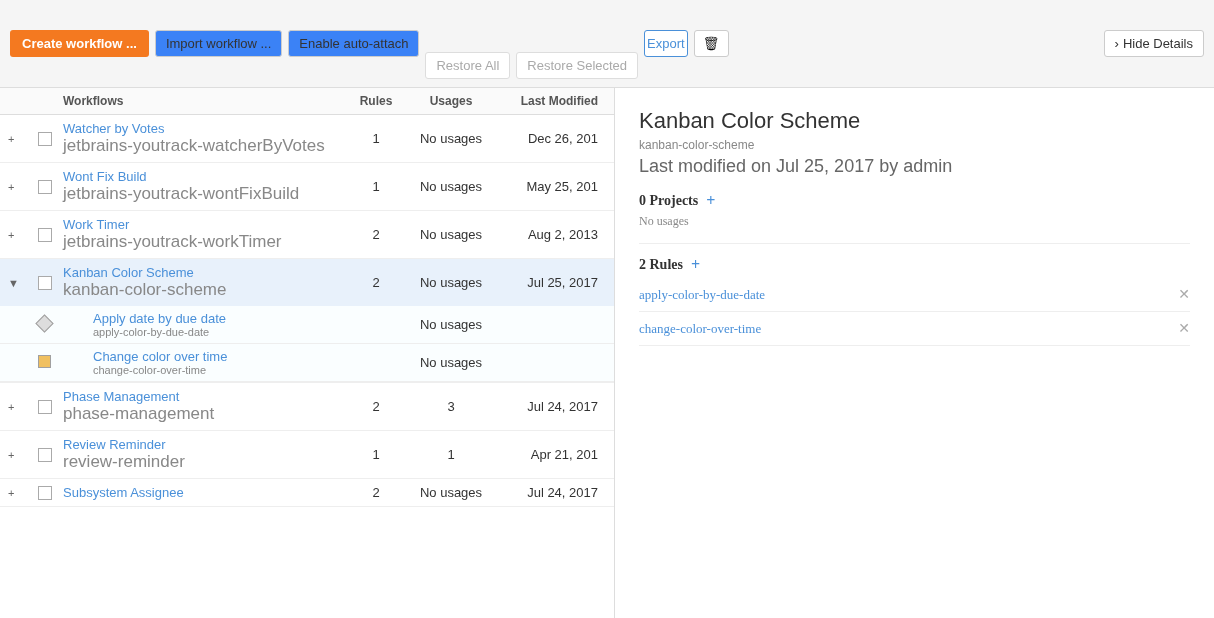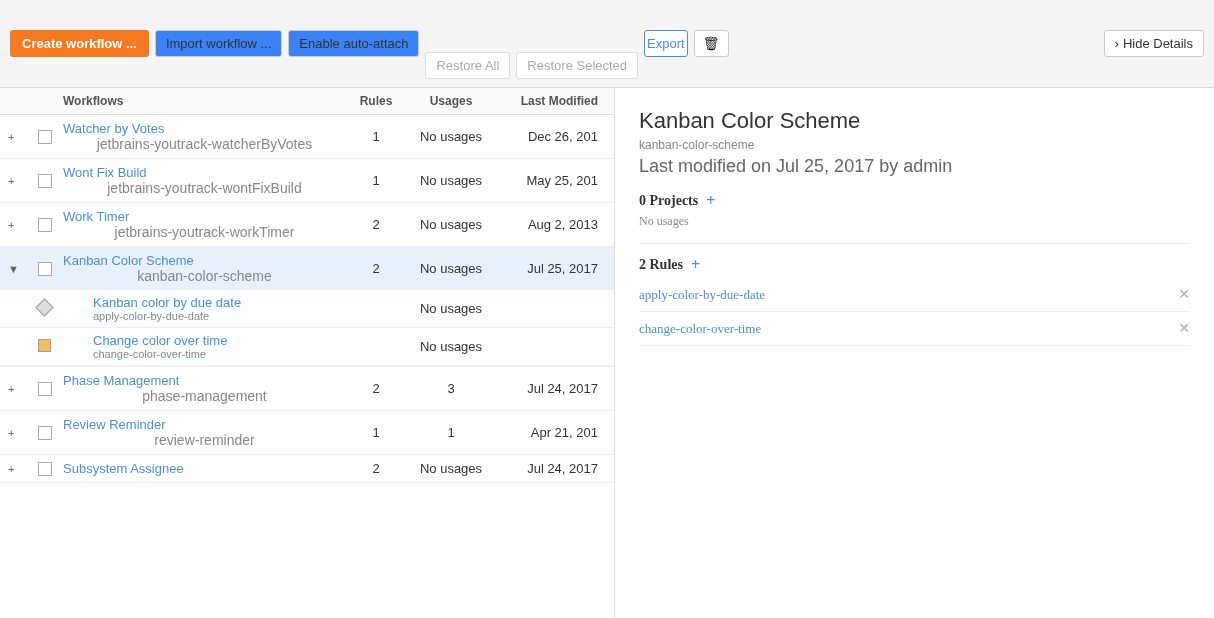--- a/index.html
+++ b/index.html
@@ -59,21 +59,21 @@
     }
     .workflow-main {
       display: grid;
       grid-template-columns: 30px 25px 1fr 60px 90px 110px;
       padding: 6px 8px; align-items: center;
       cursor: pointer;
     }
     .workflow-row.selected > .workflow-main { background: #e8f1fb; }
     .workflow-name { }
     .workflow-name .name { color: #4a90d9; font-size: 13px; }
-    .workflow-name .slug { color: #888; font-size: 14px; text-align: center; }
+    .workflow-name .slug { color: #888; font-size: 17px; }
     .col-center { text-align: center; }
     .col-right { text-align: right; padding-right: 8px; }
 
     
     .expand-icon { color: #666; font-size: 11px; cursor: pointer; }
     .checkbox { width: 14px; height: 14px; border: 1px solid #aaa; display: inline-block; background: #fff; }
 
     
     .sub-rows { background: #fafeff; }
     .sub-row {
@@ -189,21 +189,21 @@
     </span>
     <span class="col-center">2</span>
     <span class="col-center">No usages</span>
     <span class="col-right">Jul 25, 2017</span>
   </div>
           <div class="sub-rows">
             <div class="sub-row">
         <span></span>
         <span><span style="display:inline-block;width:13px;height:13px;border:1px solid #a0a0a0;transform:rotate(45deg);background:#ddd;"></span></span>
         <span class="sub-row-name">
-          <div class="name">Kanban color by due date</div>
+          <div class="name">Apply date by due date</div>
           <div class="slug">apply-color-by-due-date</div>
         </span>
         <span></span>
         <span class="col-center">No usages</span>
         <span></span>
       </div>
             <div class="sub-row">
         <span></span>
         <span><span style="display:inline-block;width:13px;height:13px;border:1px solid #a0a0a0;background:#f0c060;"></span></span>
         <span class="sub-row-name">

